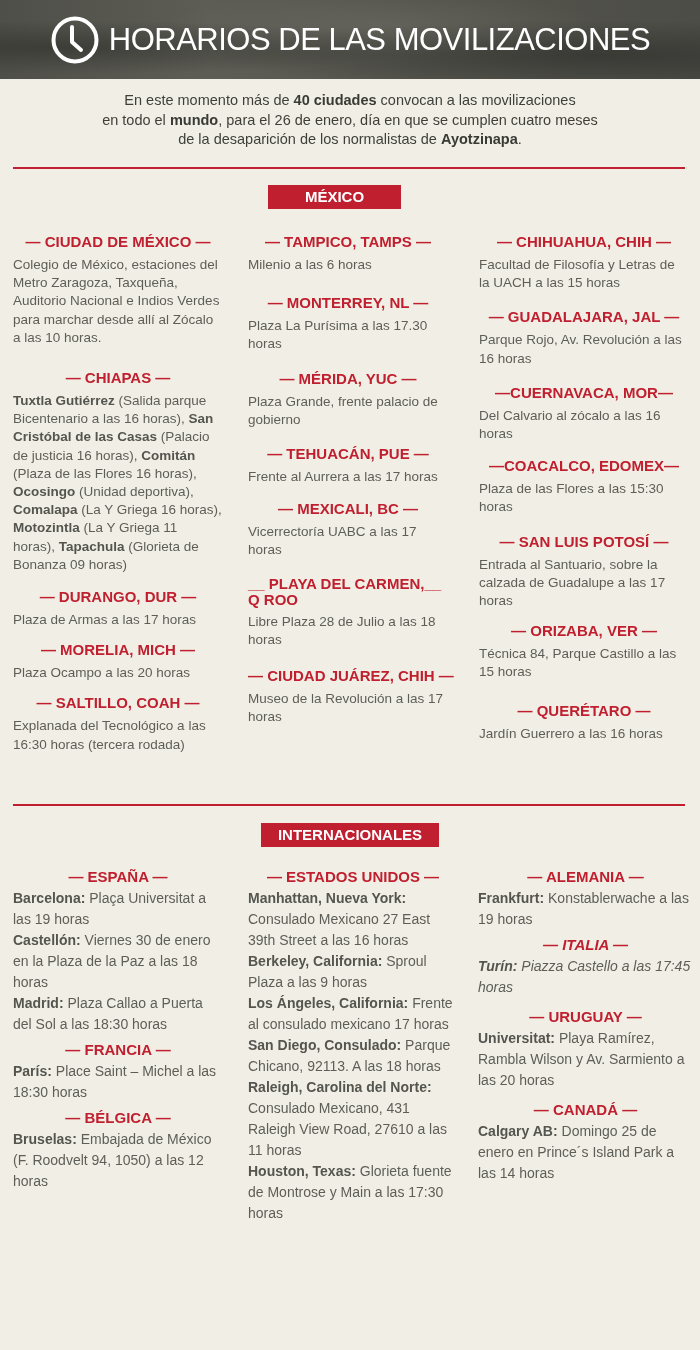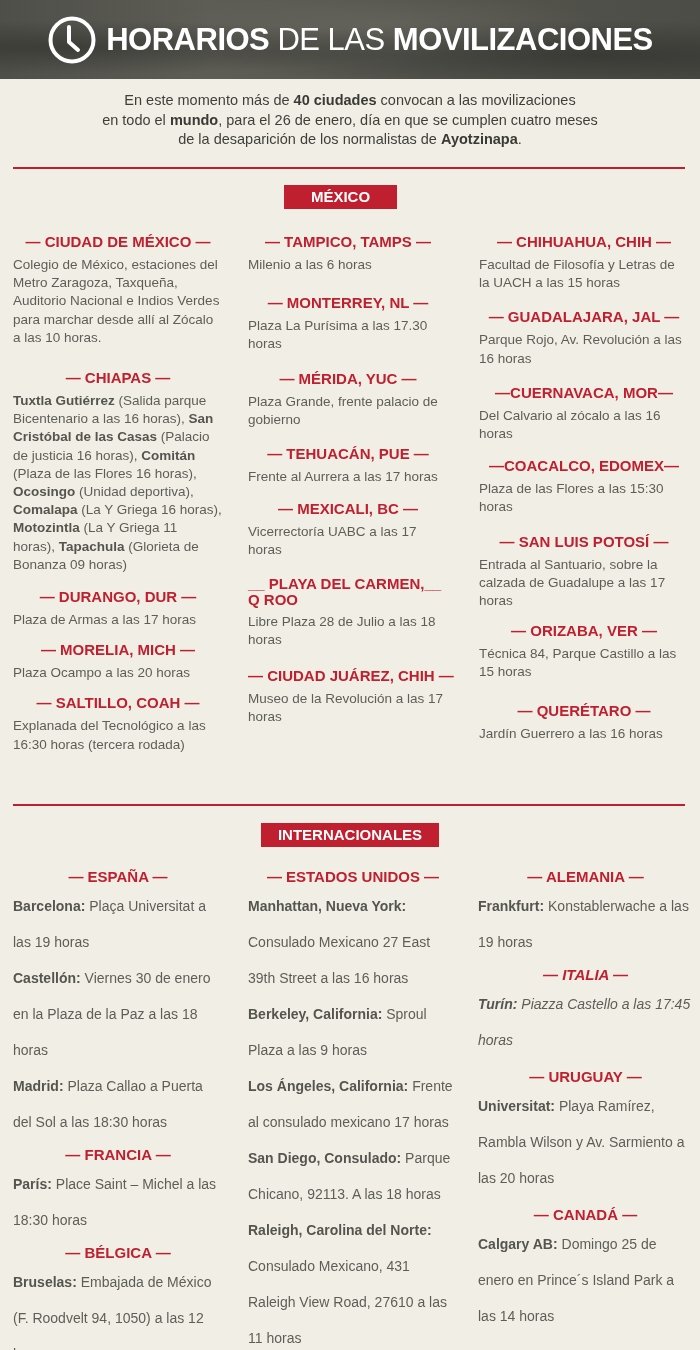--- a/index.html
+++ b/index.html
@@ -17,21 +17,21 @@
       radial-gradient(ellipse at 55% 30%, rgba(120,120,112,0.35), transparent 40%),
       radial-gradient(ellipse at 85% 70%, rgba(30,30,28,0.45), transparent 45%),
       linear-gradient(90deg, #4f4f49, #5d5d56 30%, #55554e 60%, #4d4d47);
     display: flex; align-items: center; justify-content: center;
   }
   .header-inner { display: flex; align-items: center; gap: 9px; }
   .clock { width: 50px; height: 50px; }
   .title {
     color: #fff; font-size: 31px; letter-spacing: -0.5px; white-space: nowrap;
   }
-  .title .b { font-weight: bold; margin-top: 47px; }
+  .title .b { font-weight: normal; margin-top: 47px; }
   .title .l { font-weight: normal; }
   .intro {
     position: absolute; left: 0; top: 91px; width: 700px;
     text-align: center; font-size: 14.5px; line-height: 19.5px; color: #3f3f3a;
   }
   .intro b { color: #3a3a35; }
   .rule {
     position: absolute; left: 13px; width: 672px; height: 2px; background: #c01f2f;
   }
   .pill {
@@ -39,21 +39,21 @@
     font-size: 15px; text-align: center; line-height: 24px; height: 24px;
   }
   .col { position: absolute; }
   .entry { margin-bottom: 0; }
   .ehead {
     color: #c01f2f; font-weight: bold; font-size: 15px; text-align: center;
     white-space: nowrap; line-height: 18px;
   }
   .ebody { font-size: 13.5px; line-height: 18.2px; color: #5e5e58; }
   .ebody b { color: #55554f; }
-  .intl .ebody { line-height: 36px; font-size: 14px; }
+  .intl .ebody { line-height: 21px; font-size: 14px; }
   .sub { display: block; }
 </style>
 </head>
 <body>
 
 <div class="header">
   <div class="header-inner">
     <svg class="clock" viewBox="0 0 50 50">
       <circle cx="25" cy="25" r="21.5" fill="none" stroke="#fff" stroke-width="4"></circle>
       <path d="M22 12 L22 27 L31 35" fill="none" stroke="#fff" stroke-width="4" stroke-linecap="round" stroke-linejoin="round"></path>
@@ -62,21 +62,21 @@
   </div>
 </div>
 
 <div class="intro">
   <div><span>En este momento más de </span><b>40 ciudades</b><span> convocan a las movilizaciones</span></div>
   <div><span>en todo el </span><b>mundo</b><span>, para el 26 de enero, día en que se cumplen cuatro meses</span></div>
   <div><span>de la desaparición de los normalistas de </span><b>Ayotzinapa</b><span>.</span></div>
 </div>
 
 <div class="rule" style="top:167px"></div>
-<div class="pill" style="left:284px; top:185px; width:113px;">MÉXICO</div>
+<div class="pill" style="left:268px; top:185px; width:133px;">MÉXICO</div>
 
 <div class="col" id="mx1" style="left:13px; top:233px; width:210px;">
     <div class="entry" style="margin-bottom: 22px;">
       <div class="ehead" style="margin-bottom: 5px;">— CIUDAD DE MÉXICO —</div>
       <div class="ebody">Colegio de México, estaciones del Metro Zaragoza, Taxqueña, Auditorio Nacional e Indios Verdes para marchar desde allí al Zócalo a las 10 horas.</div>
     </div>
     <div class="entry" style="margin-bottom: 14px;">
       <div class="ehead" style="margin-bottom: 5px;">— CHIAPAS —</div>
       <div class="ebody"><b>Tuxtla Gutiérrez</b><span> (Salida parque Bicentenario a las 16 horas), </span><b>San Cristóbal de las Casas</b><span> (Palacio de justicia 16 horas), </span><b>Comitán</b><span> (Plaza de las Flores 16 horas), </span><b>Ocosingo</b><span> (Unidad deportiva), </span><b>Comalapa</b><span> (La Y Griega 16 horas), </span><b>Motozintla</b><span> (La Y Griega 11 horas), </span><b>Tapachula</b><span> (Glorieta de Bonanza 09 horas)</span></div>
     </div>

